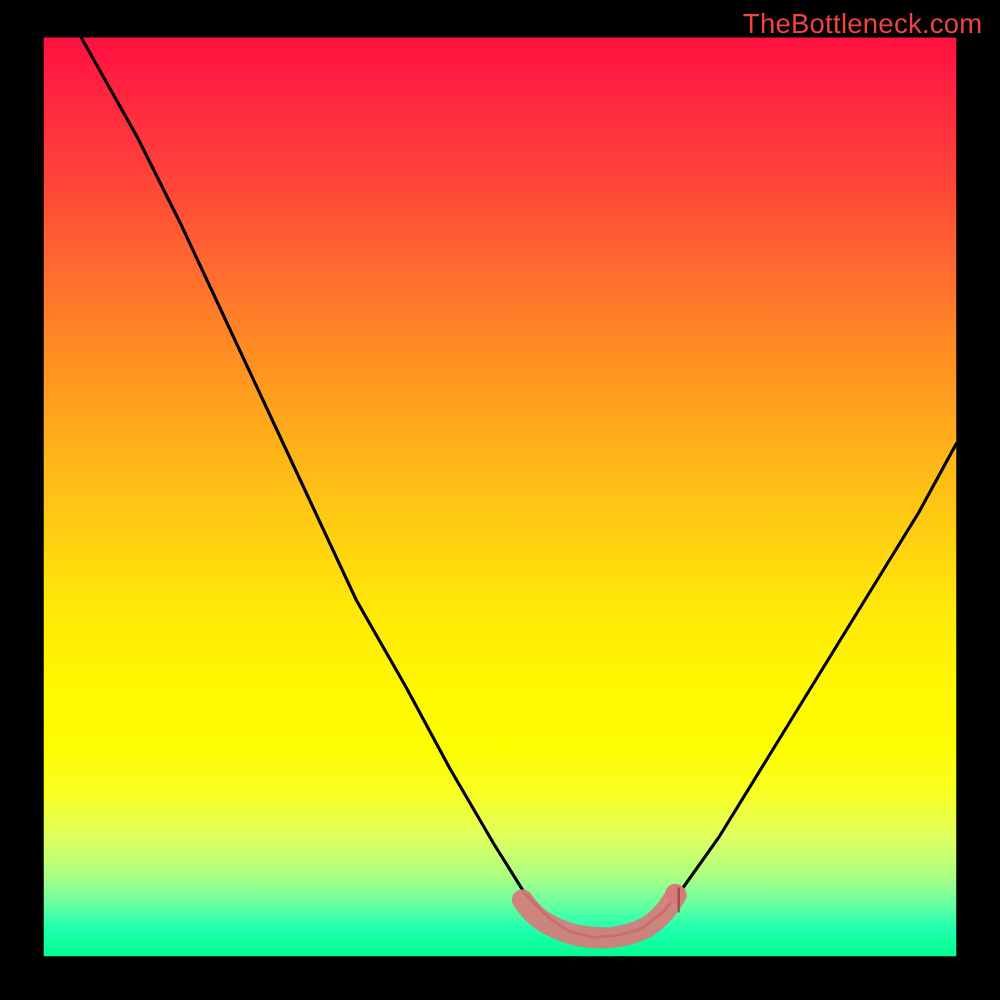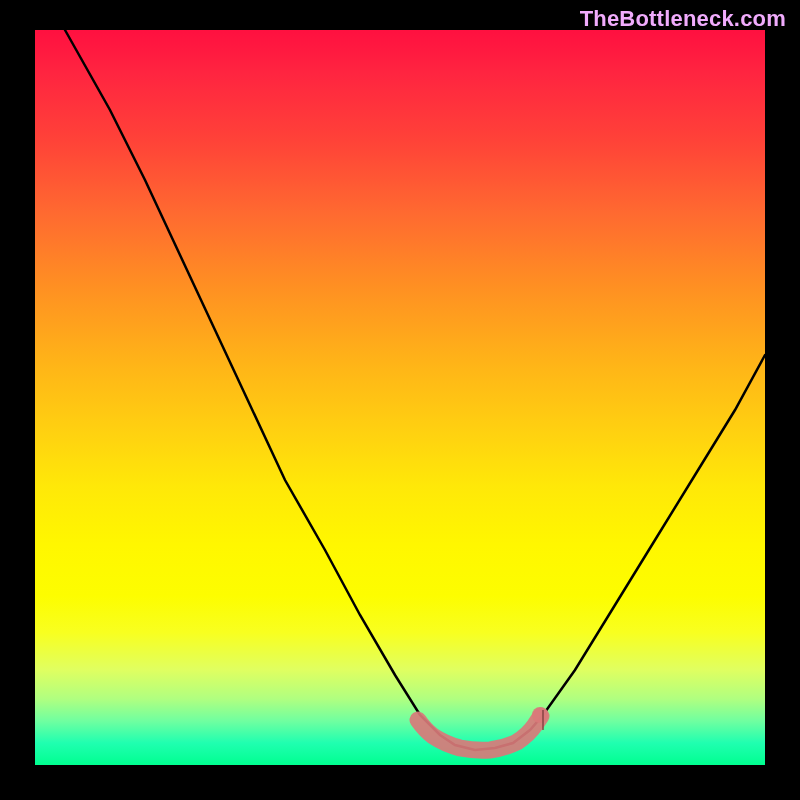--- a/index.html
+++ b/index.html
@@ -8,23 +8,23 @@
     height: 800px;
     background: #000;
     position: relative;
     overflow: hidden;
     font-family: Arial, sans-serif;
   }
   .watermark {
     position: absolute;
     top: 6px;
     right: 14px;
-    color: #f0abfc;
+    color: #ef4444;
     font-size: 22px;
-    font-weight: 700;
+    font-weight: 400;
     z-index: 10;
     letter-spacing: 0.2px;
   }
   .plot-area {
     position: absolute;
     left: 35px;
     top: 30px;
     width: 730px;
     height: 735px;
   }

